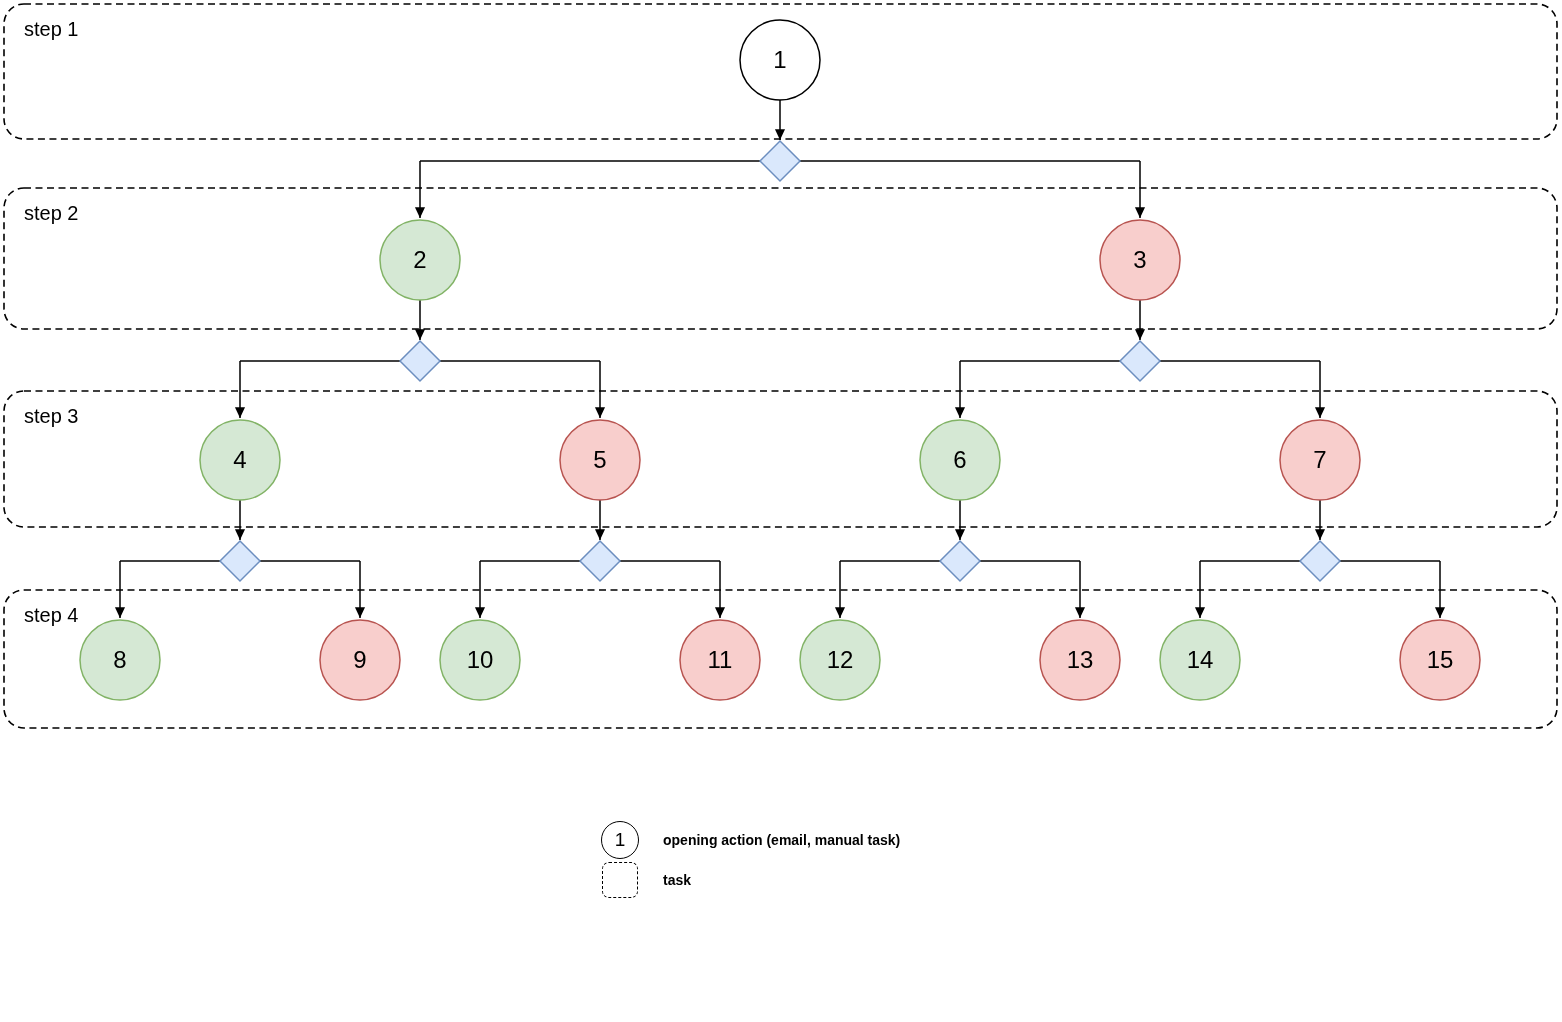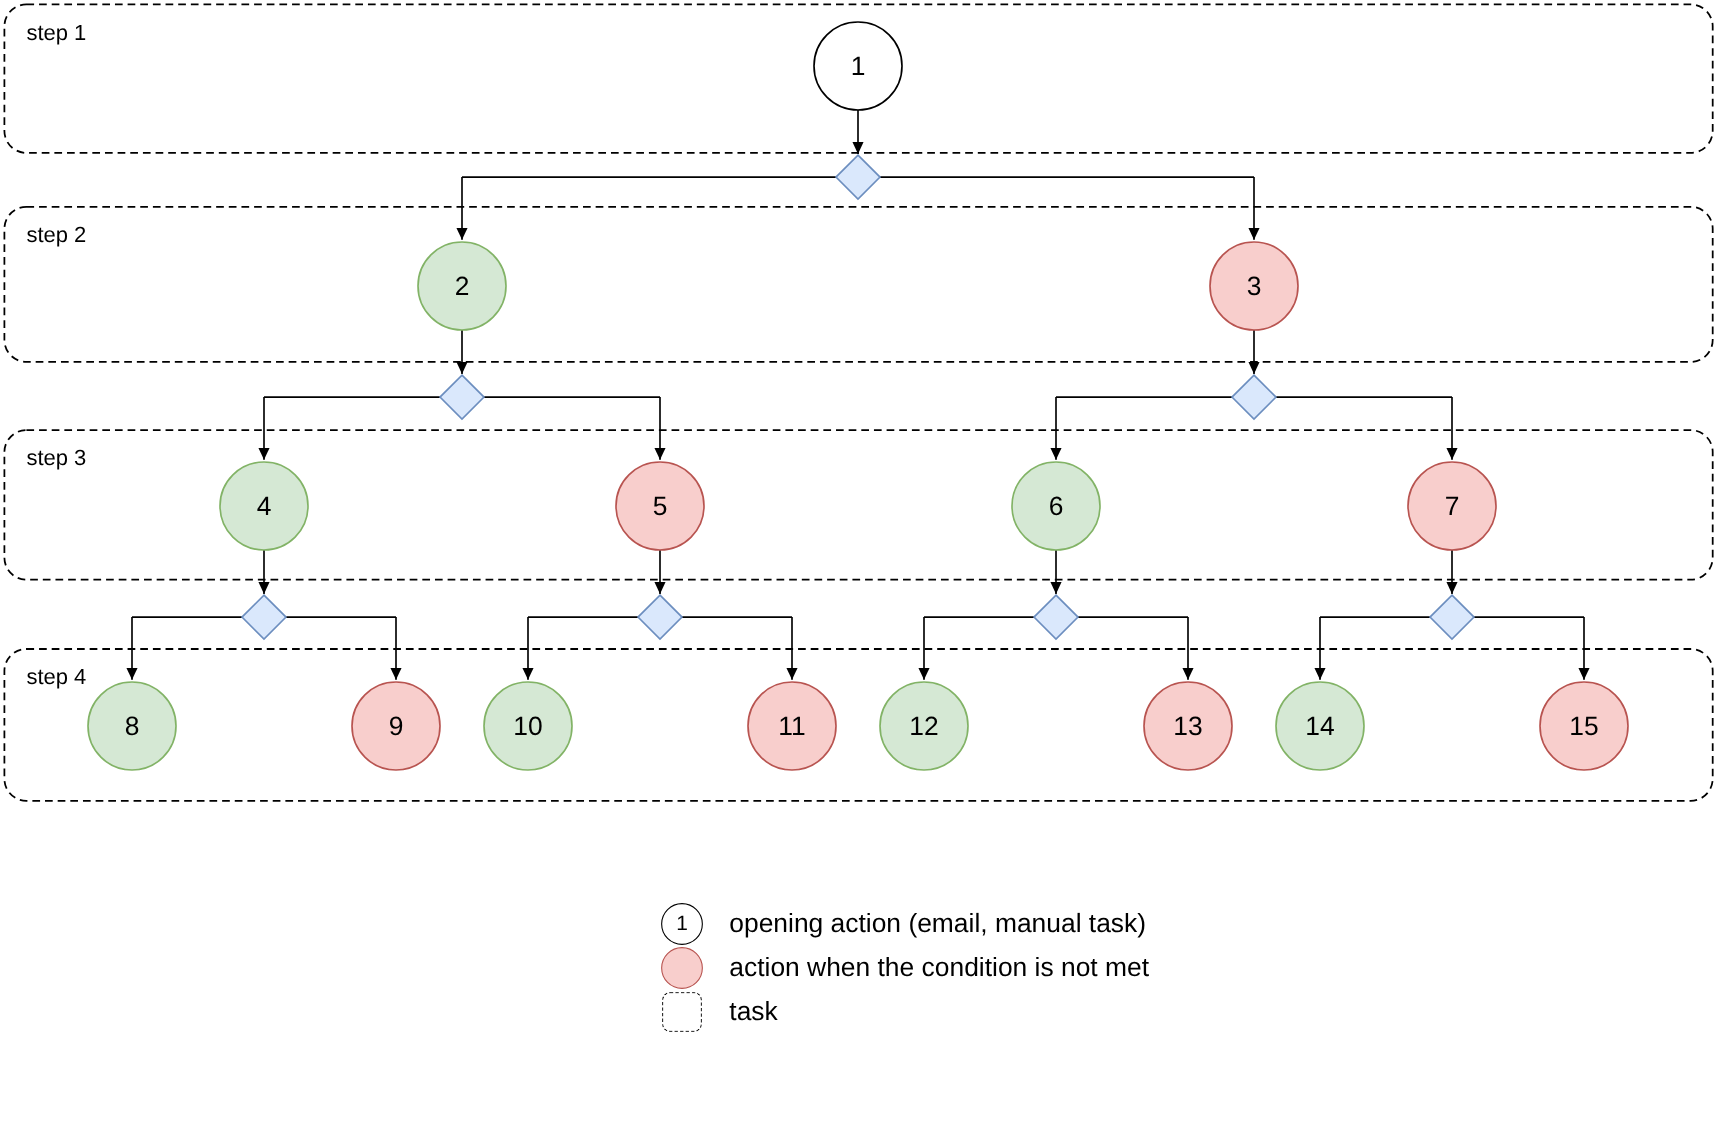--- a/index.html
+++ b/index.html
@@ -77,22 +77,23 @@
   }
   .legend-square {
     width: 34px;
     height: 34px;
     border: 1.5px dashed #000;
     border-radius: 7px;
     background: #fff;
   }
   .legend-label {
     margin-left: 23px;
-    font-size: 24px;
+    font-size: 14px;
     white-space: nowrap;
+    font-weight: bold;
   }
 </style>
 </head>
 <body>
 
 <div class="page">
 
   <svg id="diagram-svg" width="1562" height="760" viewBox="0 0 1562 760">
       <defs>
         <marker id="arrow" viewBox="0 0 10 10" refX="9.5" refY="5" markerWidth="10" markerHeight="8" orient="auto">
@@ -179,26 +180,20 @@
     <div class="legend-row">
       <div class="legend-icon-wrap">
         <div class="legend-circle">
           <span>1</span>
         </div>
       </div>
       <div class="legend-label">opening action (email, manual task)</div>
     </div>
 
 
-    <div class="legend-row">
-      <div class="legend-icon-wrap">
-        <div class="legend-circle notmet"></div>
-      </div>
-      <div class="legend-label">action when the condition is not met</div>
-    </div>
 
 
     <div class="legend-row">
       <div class="legend-icon-wrap">
         <div class="legend-square"></div>
       </div>
       <div class="legend-label">task</div>
     </div>
 
   </div>

